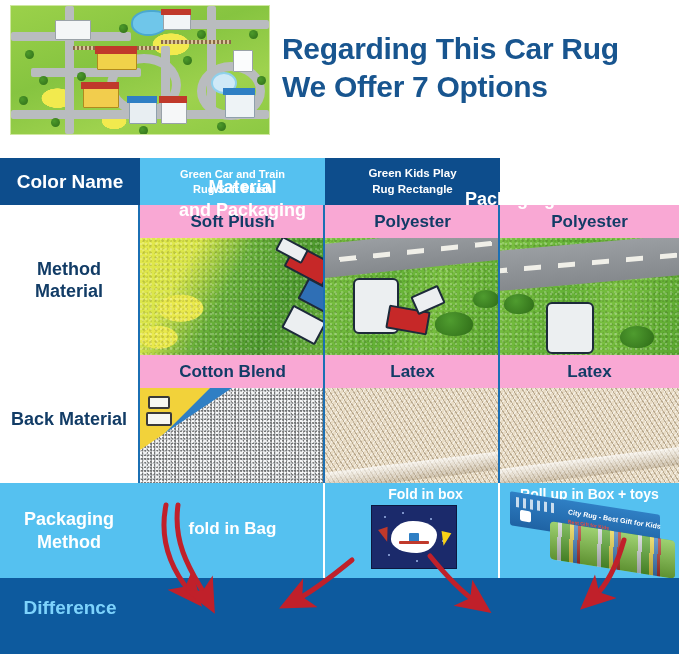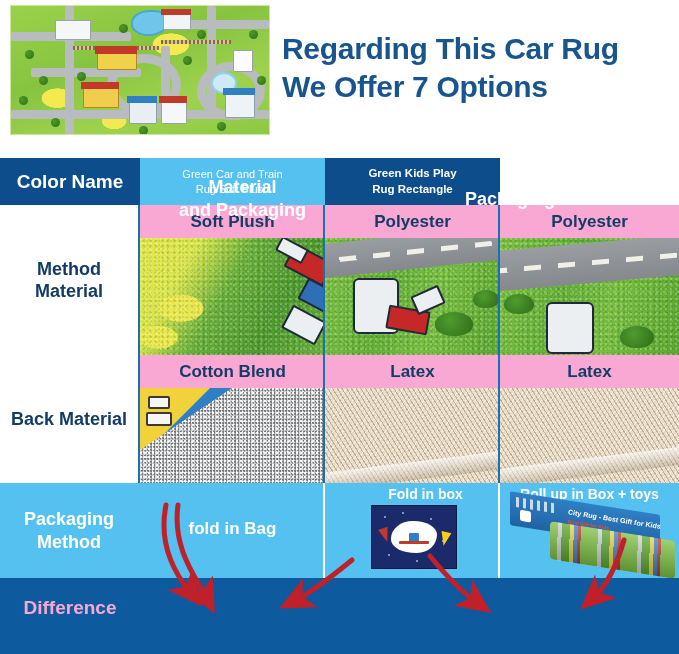--- a/index.html
+++ b/index.html
@@ -50,36 +50,36 @@
   
   .tbl{position:absolute;left:0;top:158px;width:679px;height:496px;}
 
   
   .hdr-row{position:absolute;left:0;top:0;width:679px;height:47px;}
   .hdr{position:absolute;top:0;height:47px;display:flex;align-items:center;
     justify-content:center;text-align:center;box-sizing:border-box;}
   .hdr-main{left:0;width:140px;background:#0d4d8c;color:#ffffff;
     font-size:19px;font-weight:bold;}
   .hdr-c2{left:140px;width:185px;background:#55c1f0;color:#ffffff;
-    font-size:11px;font-weight:normal;line-height:1.35;}
+    font-size:11px;font-weight:bold;line-height:1.35;}
   .hdr-c3{left:325px;width:175px;background:#0d4d8c;color:#ffffff;
     font-size:11.5px;font-weight:bold;line-height:1.35;}
   .hdr-c4{left:500px;width:179px;background:#55c1f0;color:#ffffff;
     font-size:11px;font-weight:bold;line-height:1.35;}
 
   
   .lbl{position:absolute;left:0;width:140px;display:flex;align-items:center;
     justify-content:center;text-align:center;box-sizing:border-box;
     font-weight:bold;line-height:1.25;}
   .lbl-white{background:#ffffff;color:#123c66;border-right:2px solid #1b6fb3;}
   .lbl-surface{top:47px;height:150px;font-size:18px;}
   .lbl-back{top:197px;height:128px;font-size:18px;}
   .lbl-pack{top:325px;height:95px;background:#55c1f0;color:#ffffff;font-size:18px;
     border-right:2px solid #55c1f0;}
-  .lbl-diff{top:420px;height:60px;background:#0d5a9e;color:#f9a8d4;font-size:19px;}
+  .lbl-diff{top:420px;height:60px;background:#0d5a9e;color:#7dd3fc;font-size:19px;}
 
   
   .val{position:absolute;height:33px;display:flex;align-items:center;
     justify-content:center;background:#f9a8d4;color:#123c66;
     font-size:17px;font-weight:bold;box-sizing:border-box;}
   .c2{left:140px;width:185px;}
   .c3{left:325px;width:175px;}
   .c4{left:500px;width:179px;}
 
   .vsep{position:absolute;width:2px;background:#1b6fb3;}

